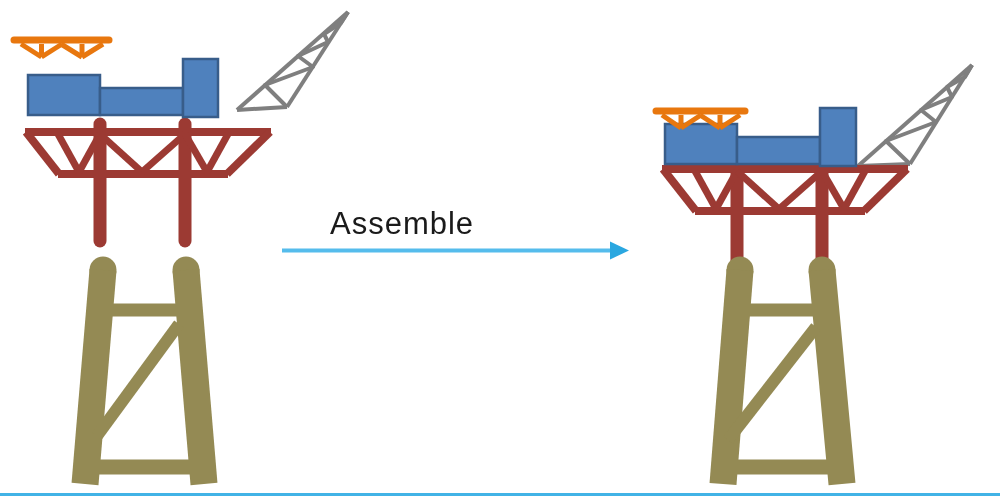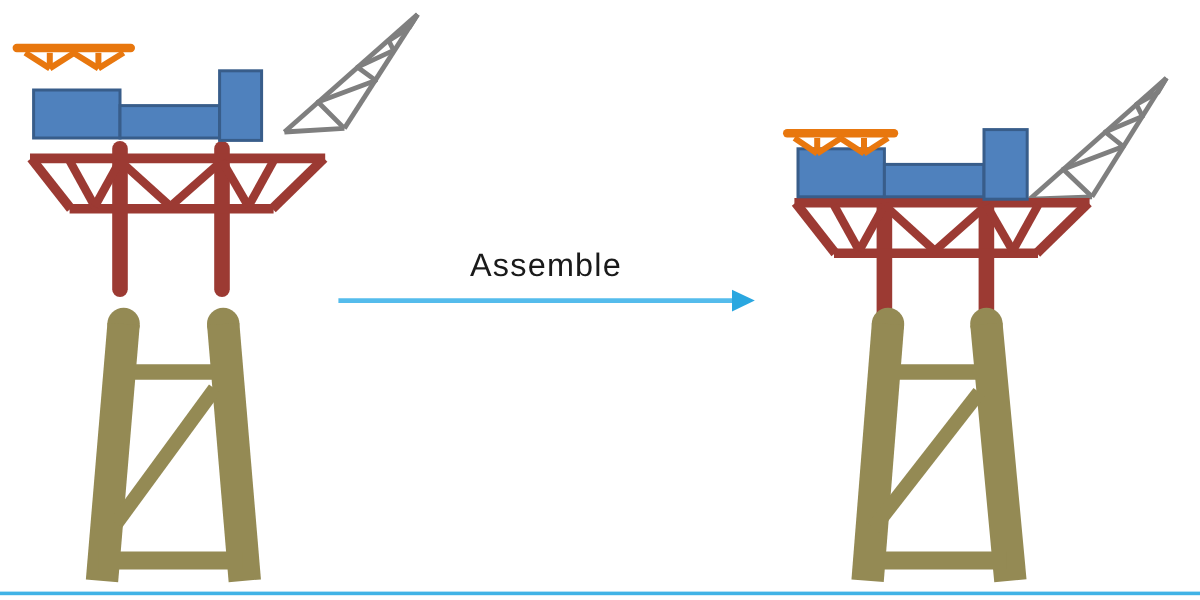--- a/index.html
+++ b/index.html
@@ -19,22 +19,21 @@
   .orange { stroke: var(--helideck-orange, #E8770E); fill: none; }
   .gray   { stroke: var(--crane-gray, #7F7F7F); fill: none; stroke-width: 4; stroke-linejoin: round; }
   .arrow-line { stroke: var(--arrow-blue, #55BCEC); }
   .arrow-head { fill: var(--arrow-head, #2AA7E0); }
   .baseline { fill: var(--baseline-blue, #41B3E6); }
   .mask { fill: var(--background, #fff); }
 
   #assemble-label {
     position: absolute;
     left: 330px; top: 206px; width: 250px;
-    text-align: center;
-    font-size: 27px;
+    font-size: 31px;
     letter-spacing: 1px;
     color: var(--text, #1a1a1a);
   }
 </style>
 </head>
 <body>
 
 <div id="stage">
 <svg id="scene" width="1000" height="500" viewBox="0 0 1000 500">
 

